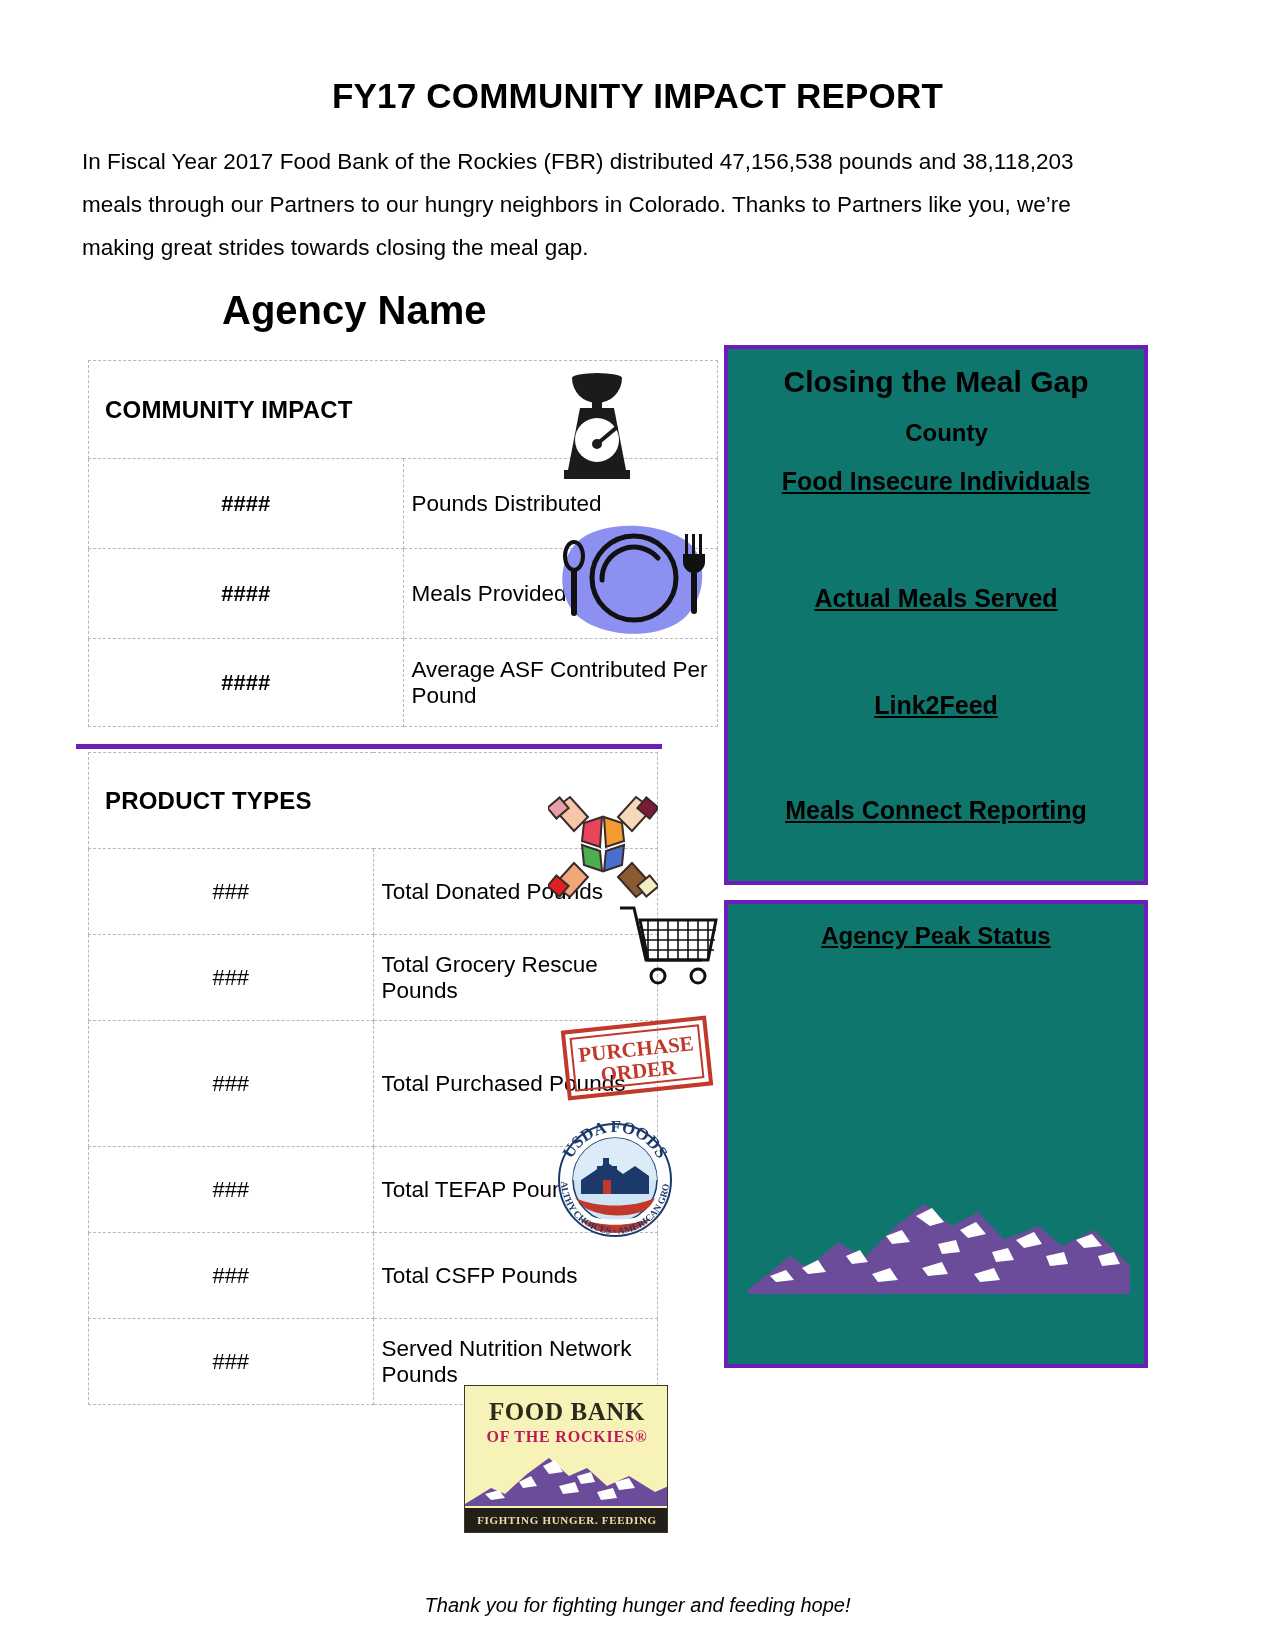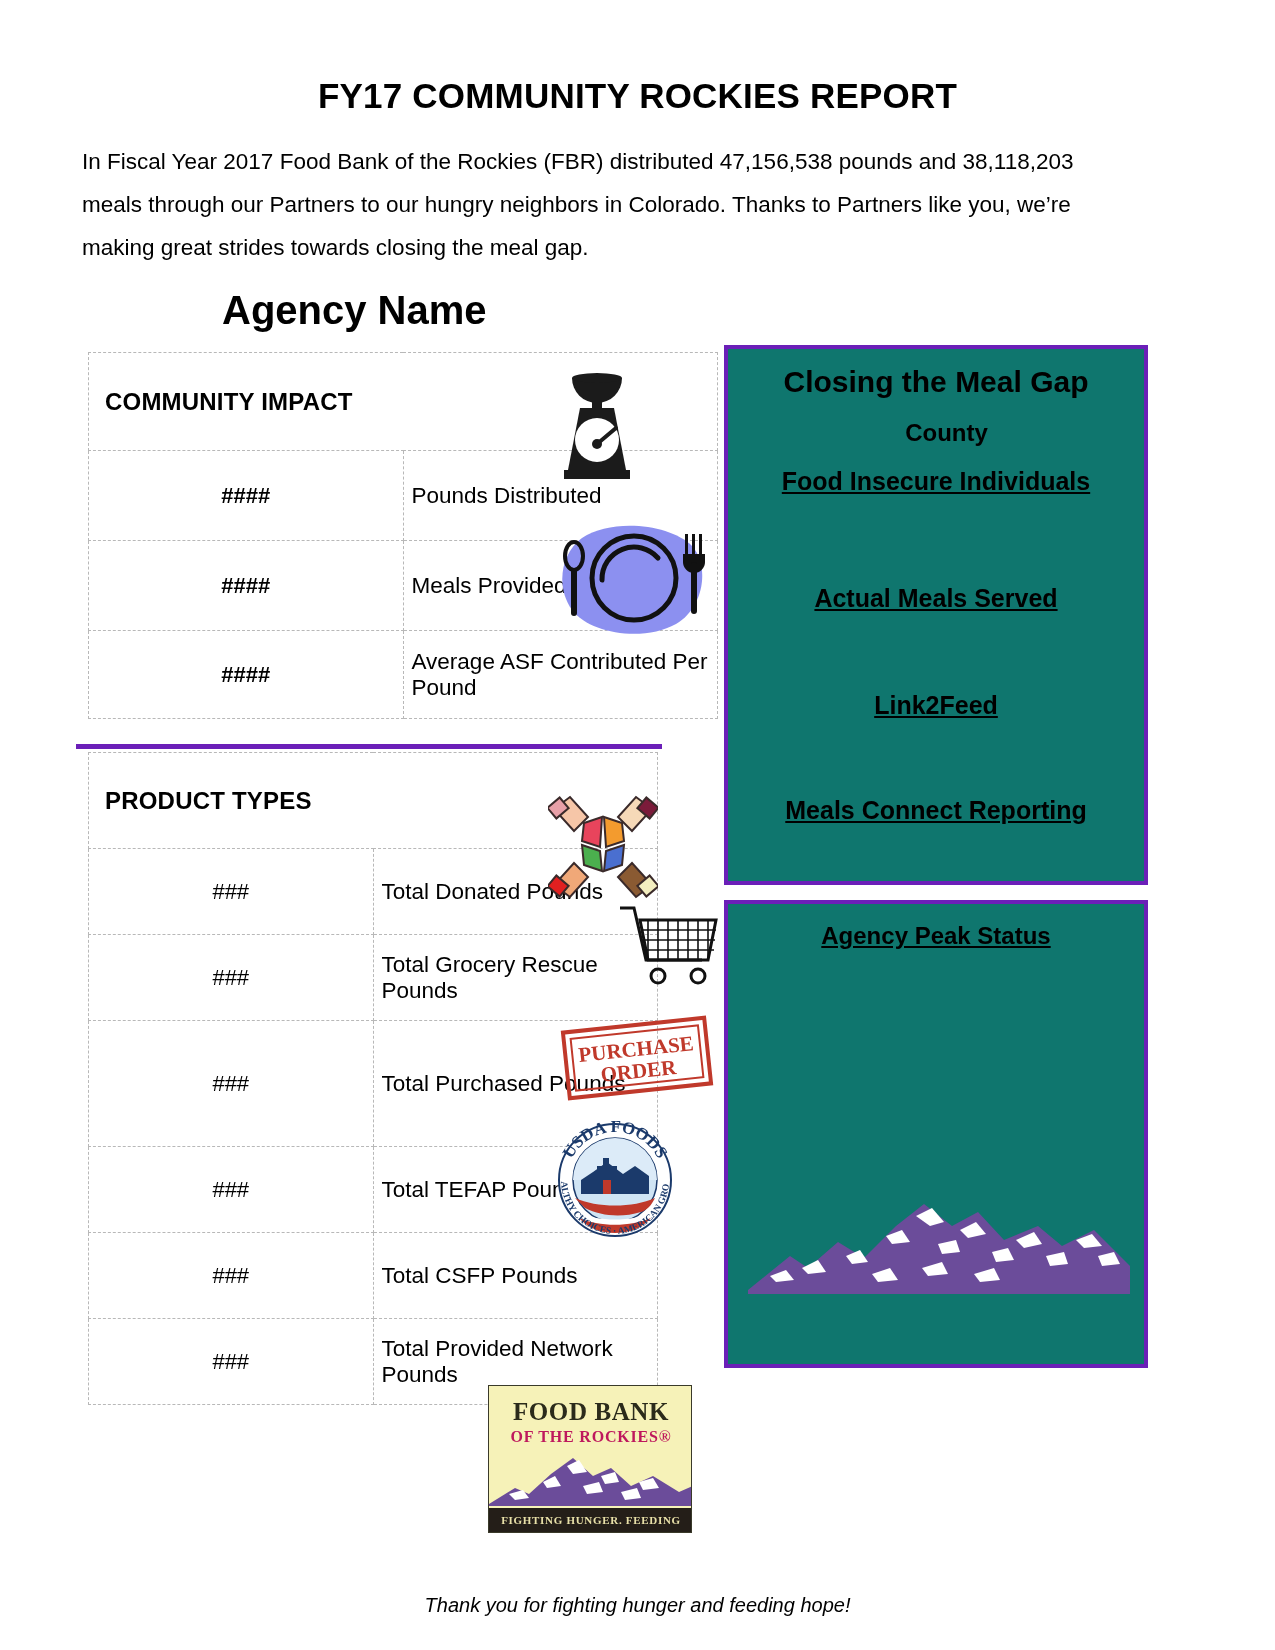--- a/index.html
+++ b/index.html
@@ -74,21 +74,21 @@
     font-family: "Liberation Sans", sans-serif;
   }
   .num-cell.light { font-weight: normal; }
   .lbl-cell {
     font-size: 22.5px;
     padding-left: 8px !important;
     font-family: "Liberation Sans", sans-serif;
   }
 
   
-  #community-table { left: 88px; top: 352px; width: 630px; }
+  #community-table { left: 88px; top: 360px; width: 630px; }
   
   #product-table   { left: 88px; top: 752px; width: 570px; }
 
   .purple-divider {
     position: absolute;
     left: 76px; top: 744px;
     width: 586px; height: 5px;
     background: #6B1FB8;
   }
 
@@ -148,21 +148,21 @@
     display: inline-block;
     width: 90px;
     border-bottom: 2px solid #000;
     margin: 0 4px;
     vertical-align: 2px;
   }
 
   
   #fbr-logo {
     position: absolute;
-    left: 488px; top: 1385px;
+    left: 464px; top: 1385px;
     width: 204px; height: 148px;
     border: 1px solid #3a3a2a;
     background: #F6F2B8;
     overflow: hidden;
   }
   .logo-wordmark {
     position: absolute; left: 0; top: 12px; width: 204px;
     text-align: center;
   }
   .logo-l1 {
@@ -187,21 +187,21 @@
     font-size: 20px;
     font-style: italic;
     font-family: "Liberation Sans", sans-serif;
   }
 </style>
 </head>
 <body>
 
 <div class="page">
 
-  <div class="report-title">FY17 COMMUNITY ROCKIES REPORT</div>
+  <div class="report-title">FY17 COMMUNITY IMPACT REPORT</div>
   <div class="intro">In  Fiscal Year 2017 Food Bank of the Rockies (FBR) distributed 47,156,538 pounds and 38,118,203 meals through our Partners to our hungry neighbors in Colorado.  Thanks to Partners like you, we’re making great strides towards closing the meal gap.</div>
 
   <div class="agency-name">Agency Name</div>
 
   <table class="tbl" id="community-table">
     <tbody>
         <tr>
       <td class="sect-head" colspan="2" style="height:98px;">COMMUNITY IMPACT</td>
     </tr>
     <tr>
@@ -271,21 +271,21 @@
     <tr>
       <td class="col-num num-cell light" style="height:86px;">###</td>
       <td class="col-lbl lbl-cell">Total TEFAP Pounds</td>
     </tr>
     <tr>
       <td class="col-num num-cell light" style="height:86px;">###</td>
       <td class="col-lbl lbl-cell">Total CSFP Pounds</td>
     </tr>
     <tr>
       <td class="col-num num-cell light" style="height:86px;">###</td>
-      <td class="col-lbl lbl-cell">Total Provided Network Pounds</td>
+      <td class="col-lbl lbl-cell">Served Nutrition Network Pounds</td>
     </tr>
   </tbody>
     </table>
 
   <div class="icon-abs" style="left:548px; top:793px; width:110px; height:108px;">
     <svg viewBox="0 0 110 108" width="110" height="108" aria-hidden="true">
       <g stroke="#3a2a2a" stroke-width="2">
 
         <path d="M6 16 L22 4 L40 24 L26 38 Z" fill="#F6C6A8"></path>
         <rect x="2" y="8" width="16" height="14" transform="rotate(-40 10 15)" fill="#E8A0A8"></rect>

